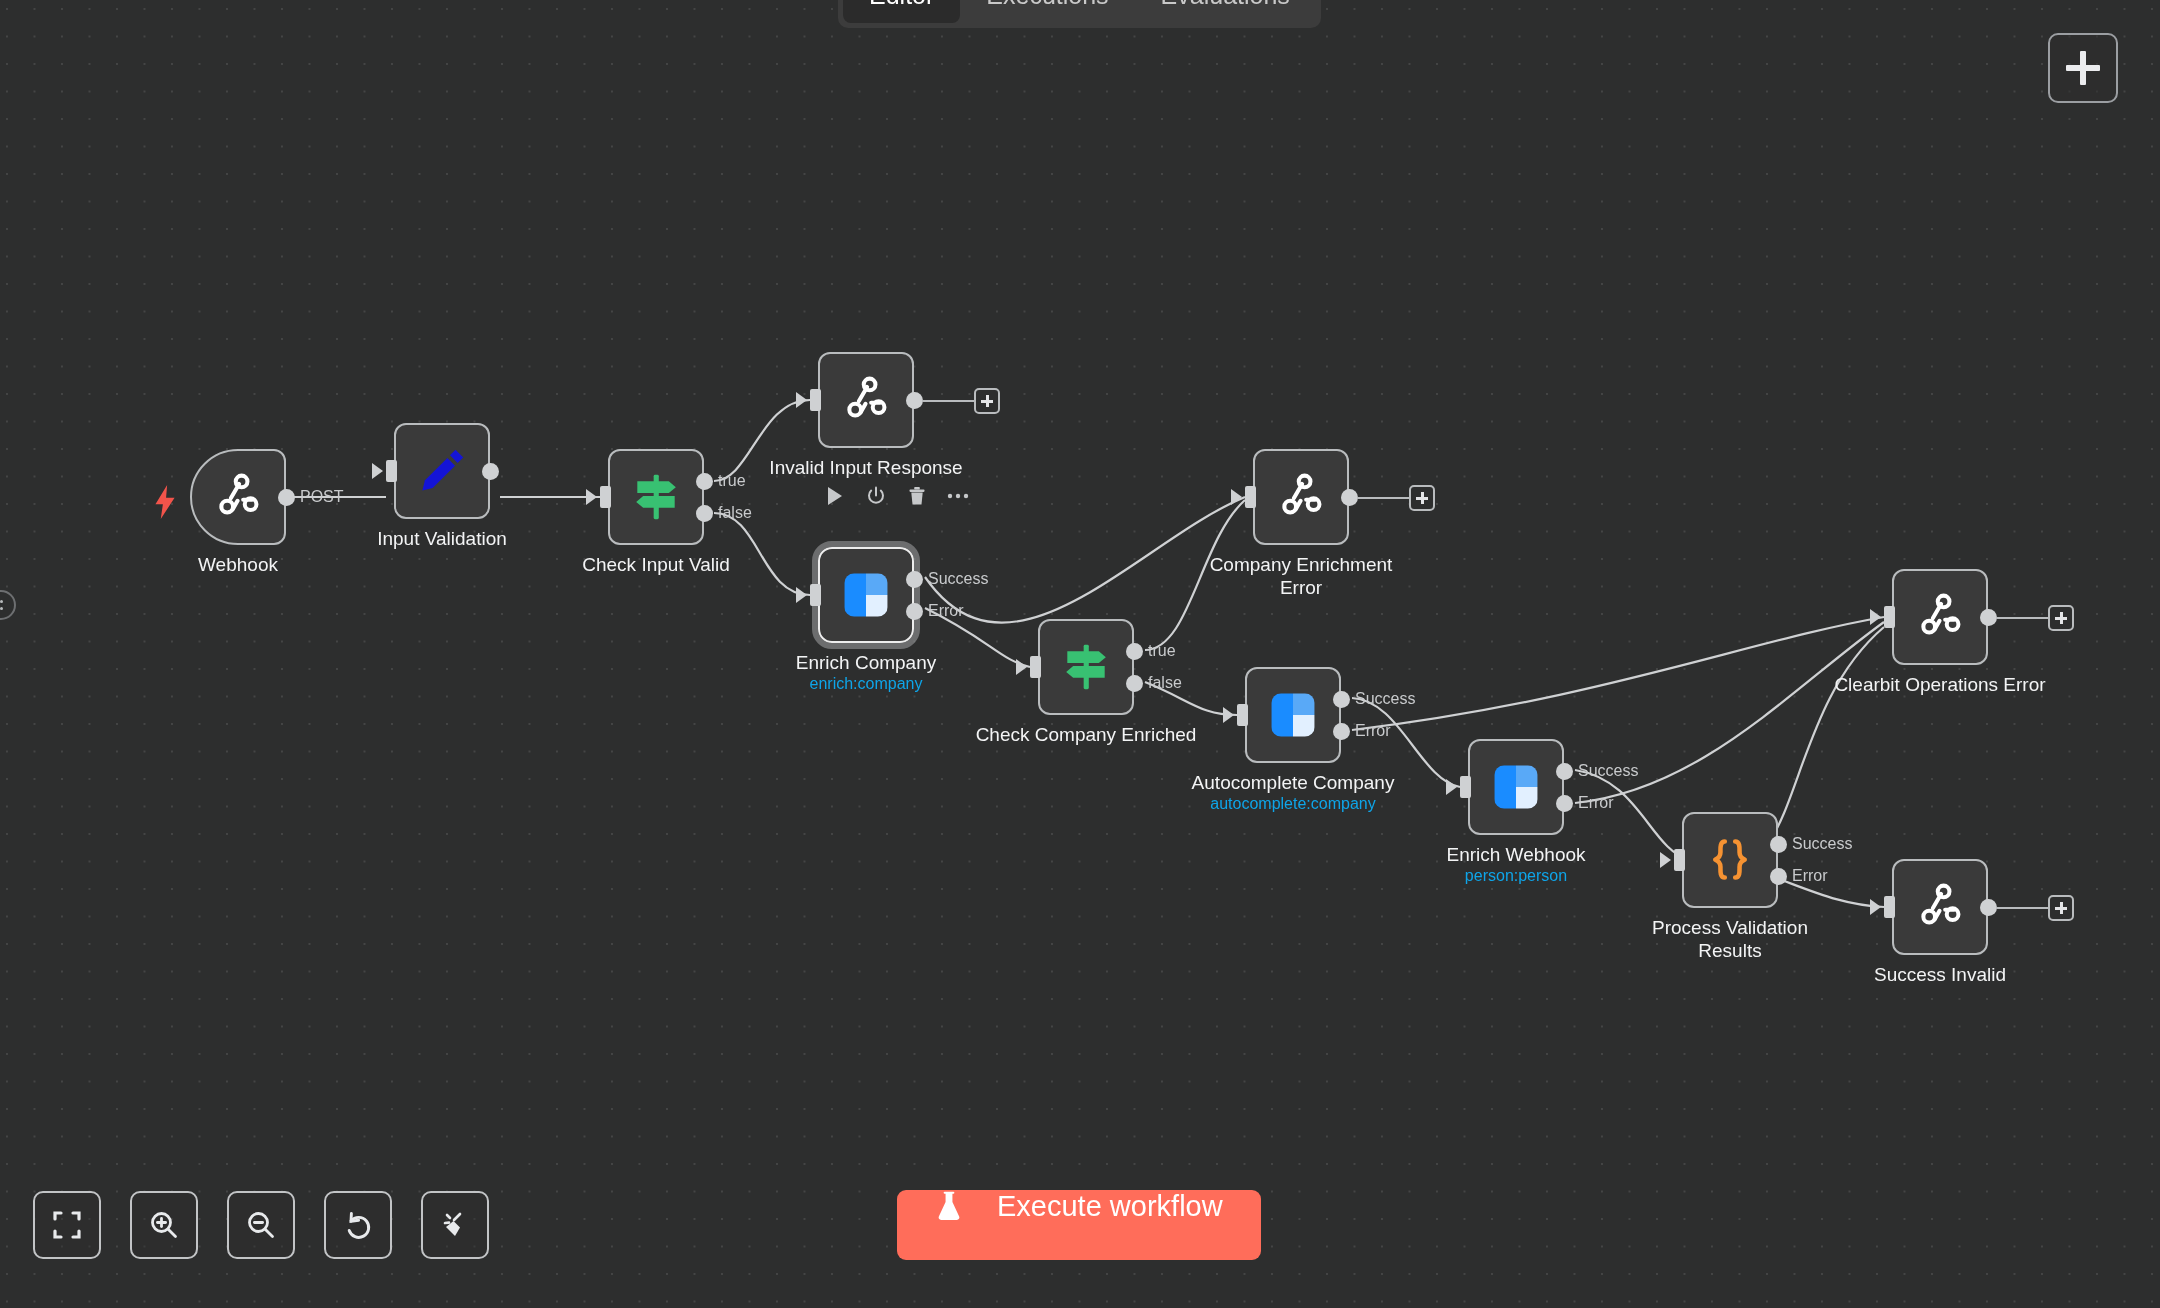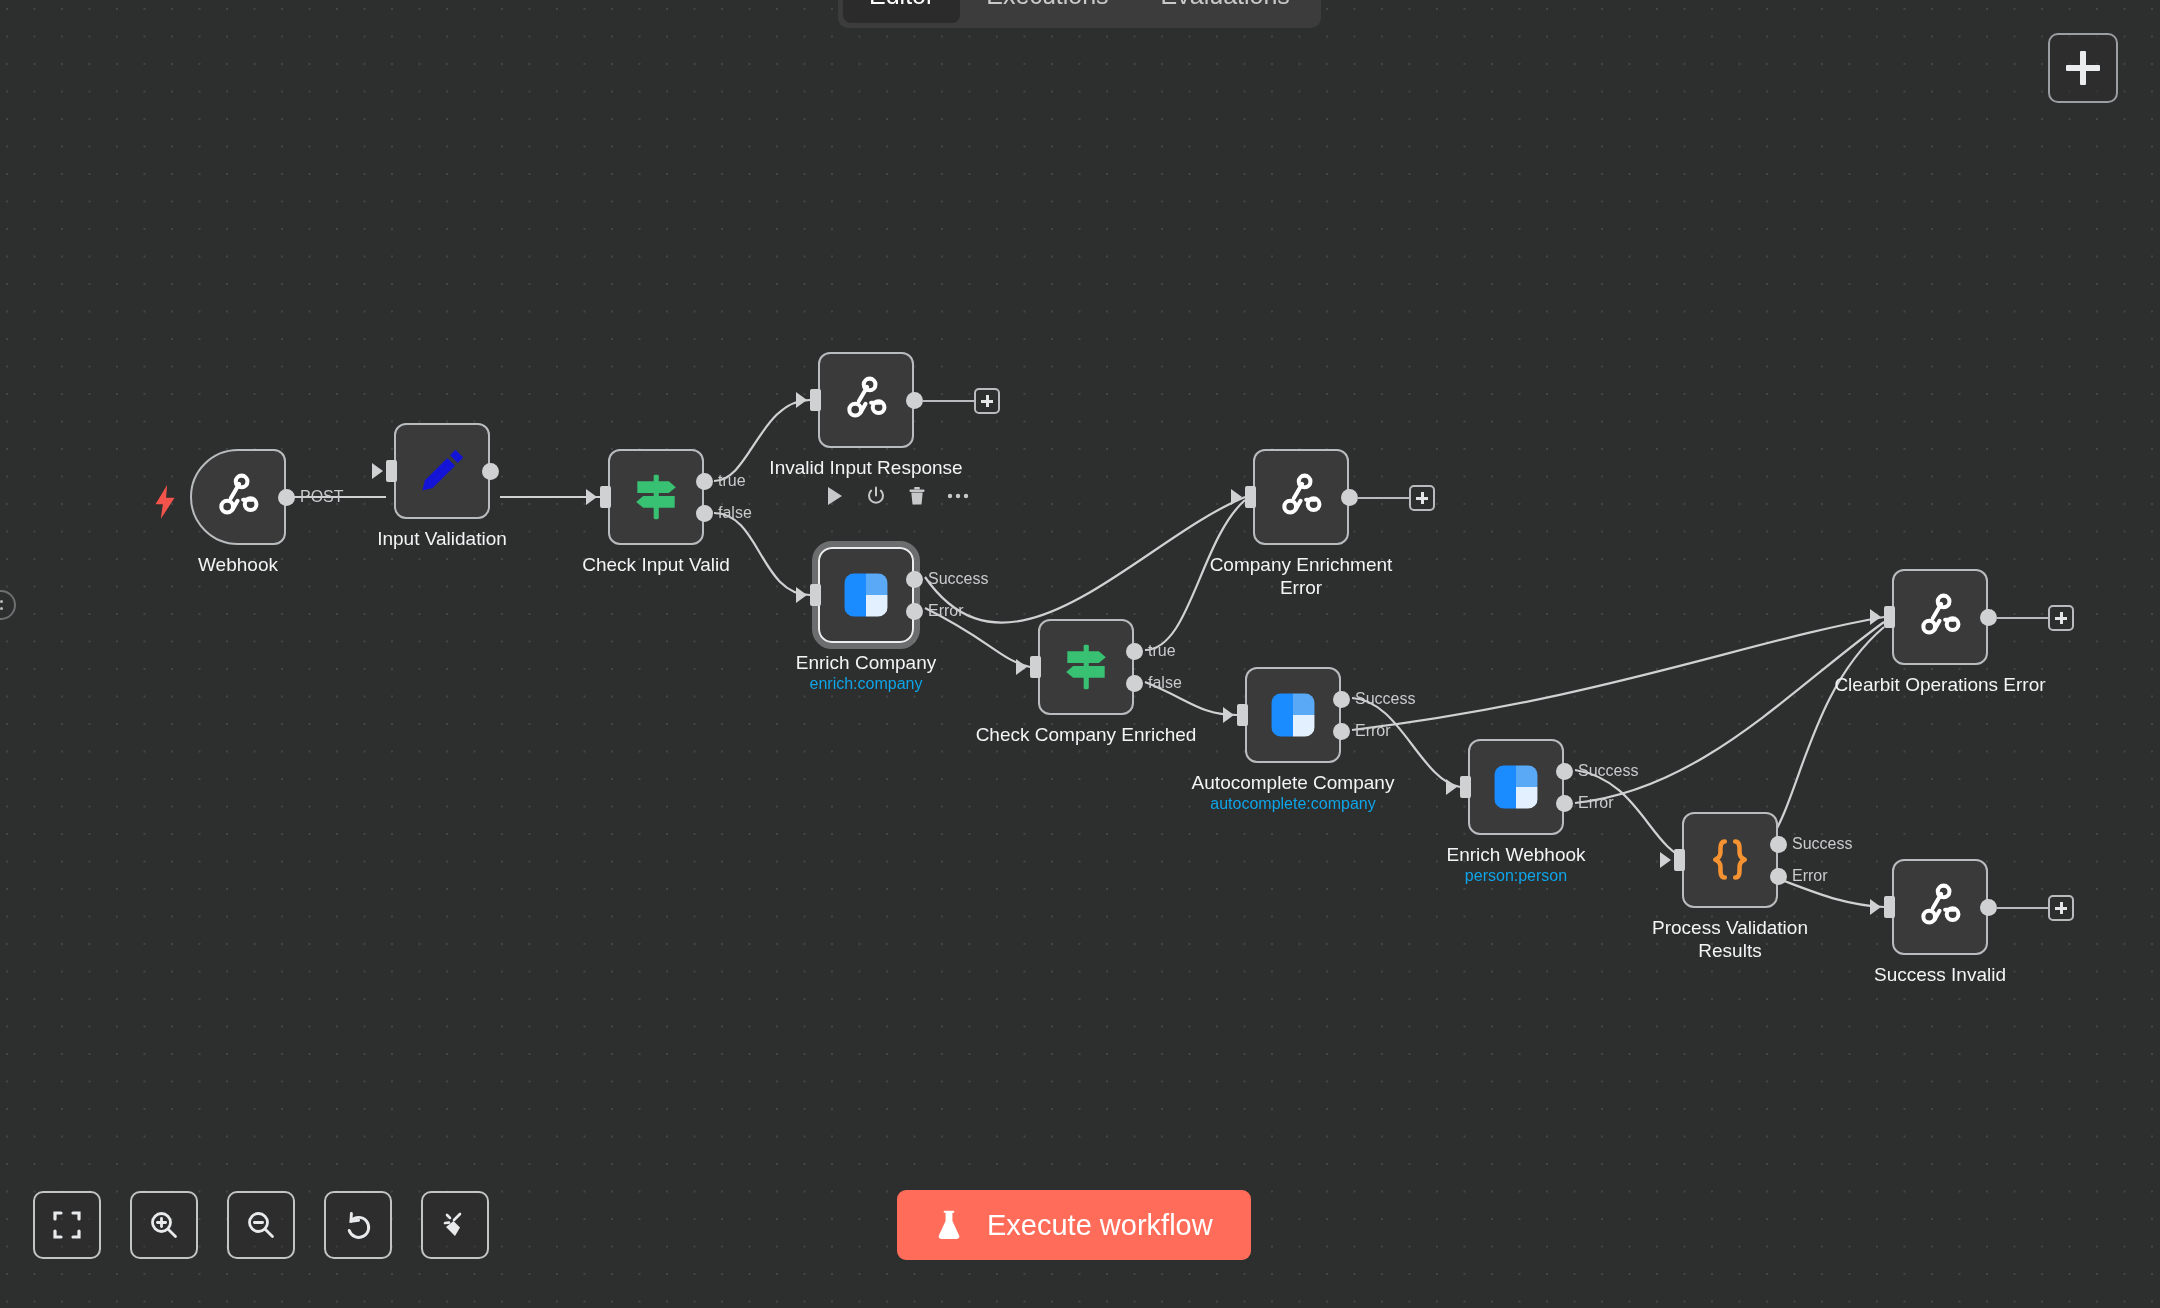--- a/index.html
+++ b/index.html
@@ -148,21 +148,21 @@
     background: rgba(45,46,46,0.4);
     display: flex; align-items: center; justify-content: center;
     cursor: pointer;
   }
 
   
   #execute-workflow {
     position: absolute; left: 897px; bottom: 48px;
     height: 70px; padding: 0 38px;
     background: #ff6d5a; border: none; border-radius: 9px;
-    display: flex; align-items: center; gap: 24px;
+    display: flex; align-items: flex-start; gap: 34px;
     color: #ffffff; font-size: 29px; font-family: "Liberation Sans", sans-serif;
     cursor: pointer; z-index: 35;
   }
 </style>
 </head>
 <body>
 
 <div id="app">
 
   <div id="canvas-grid"></div>

